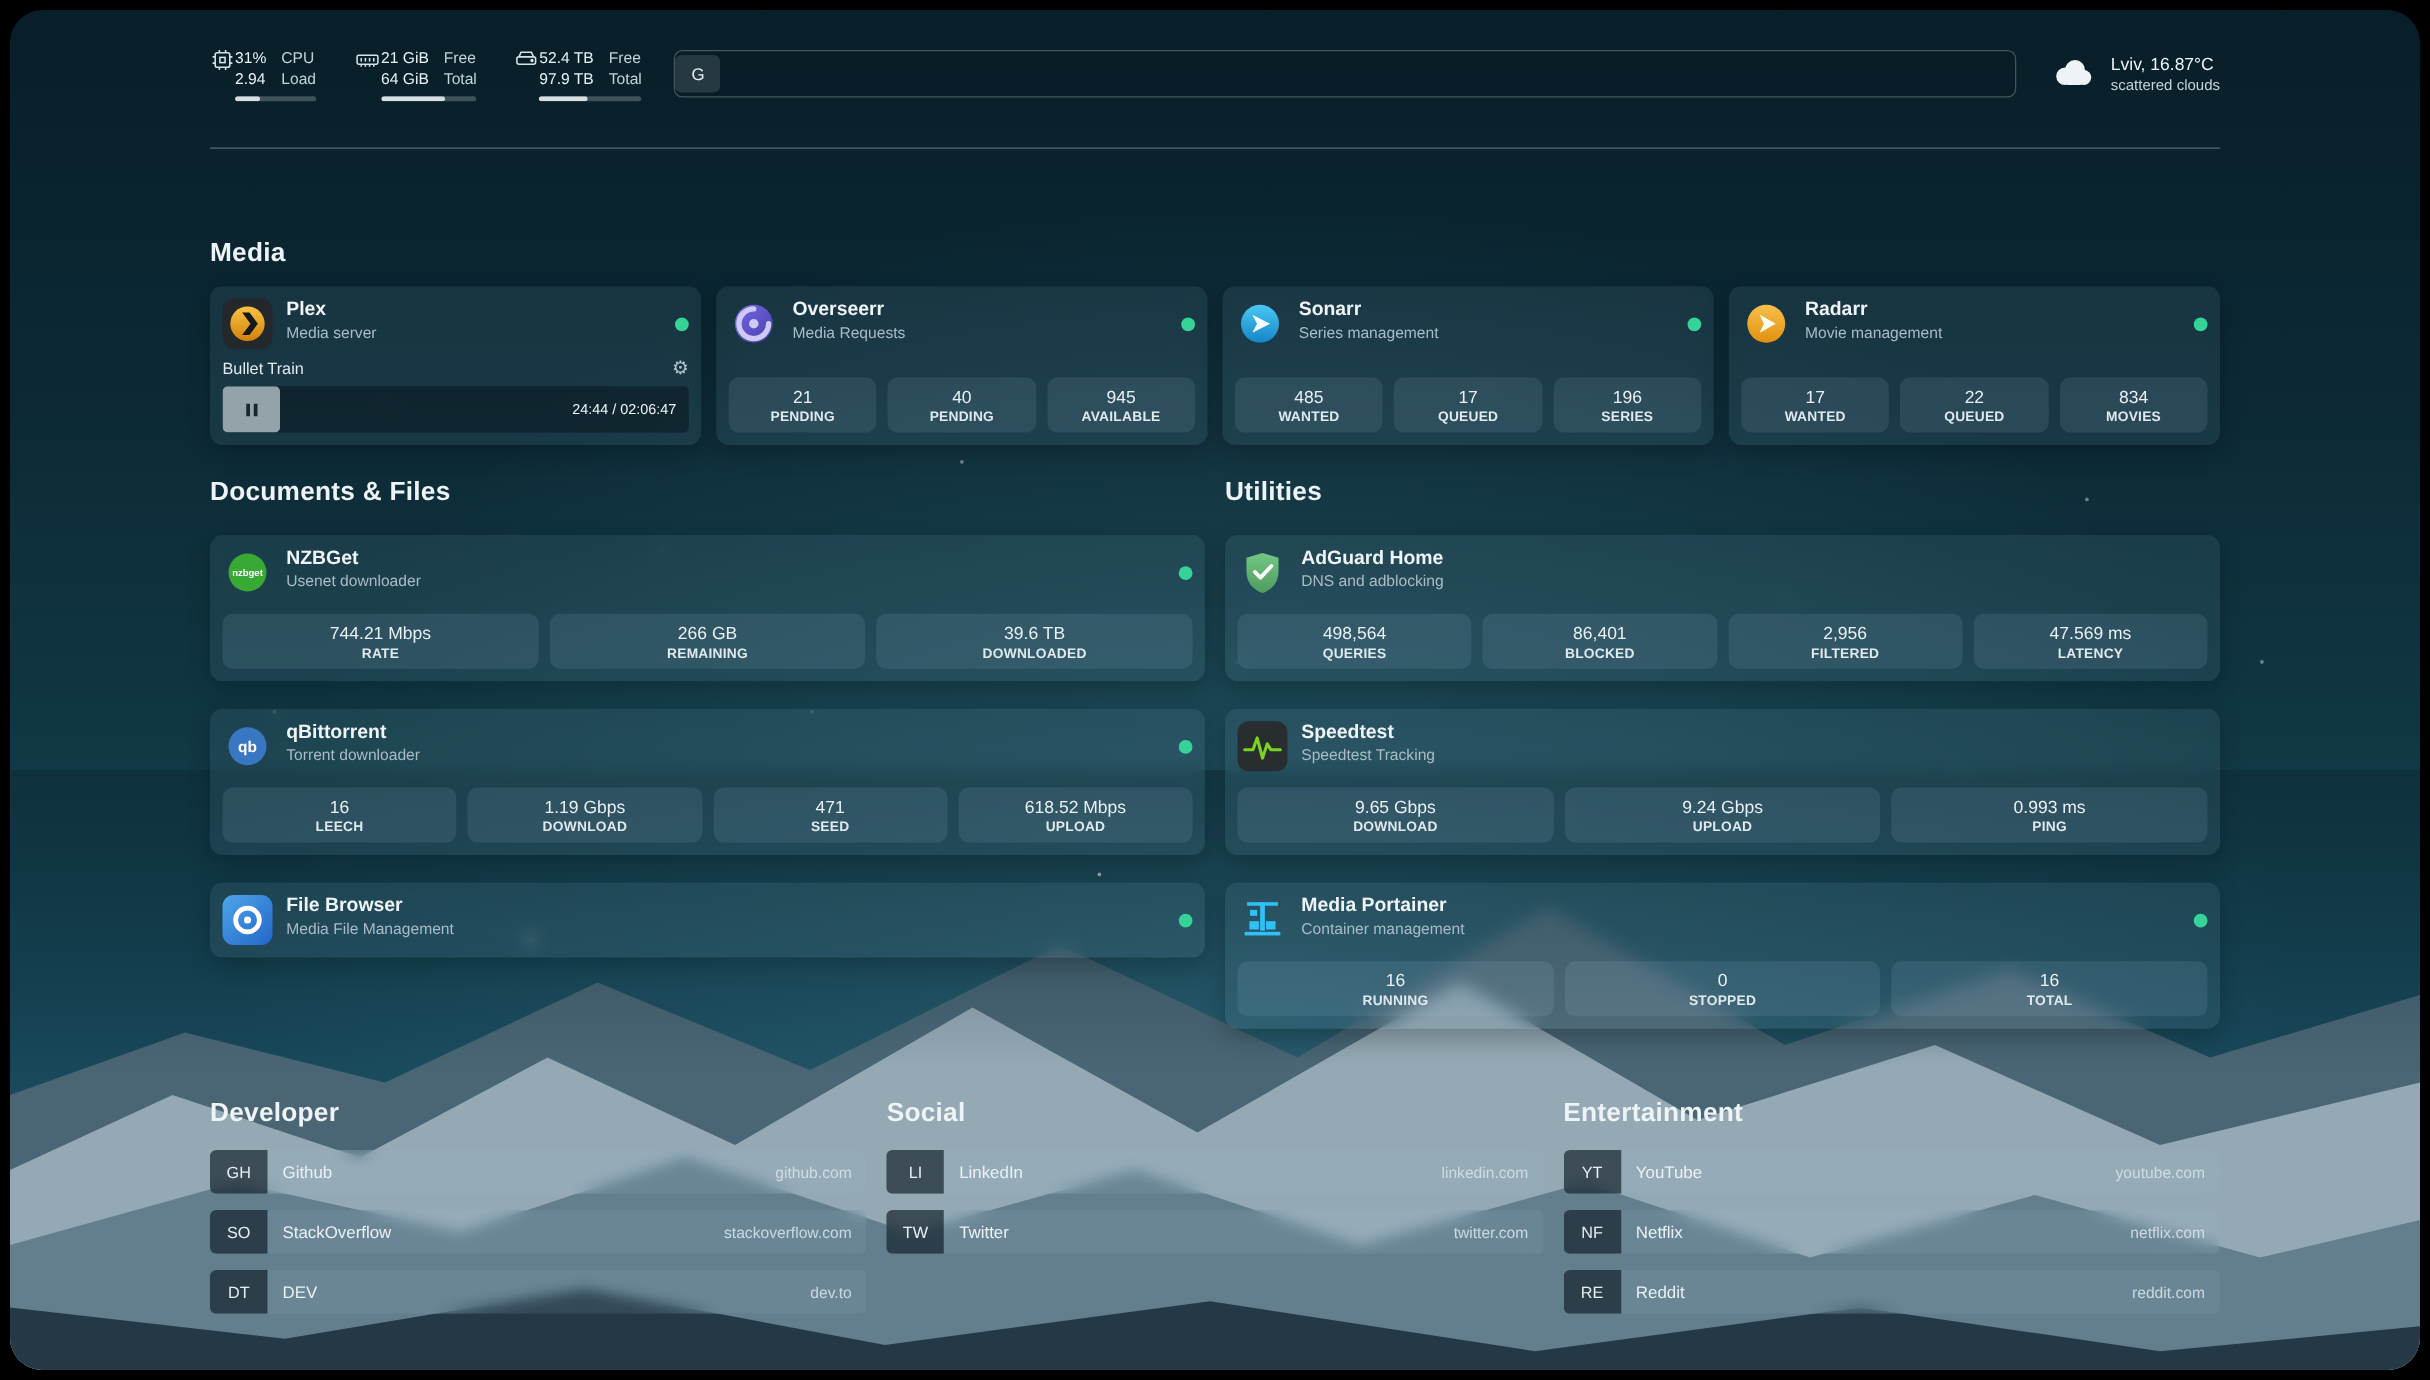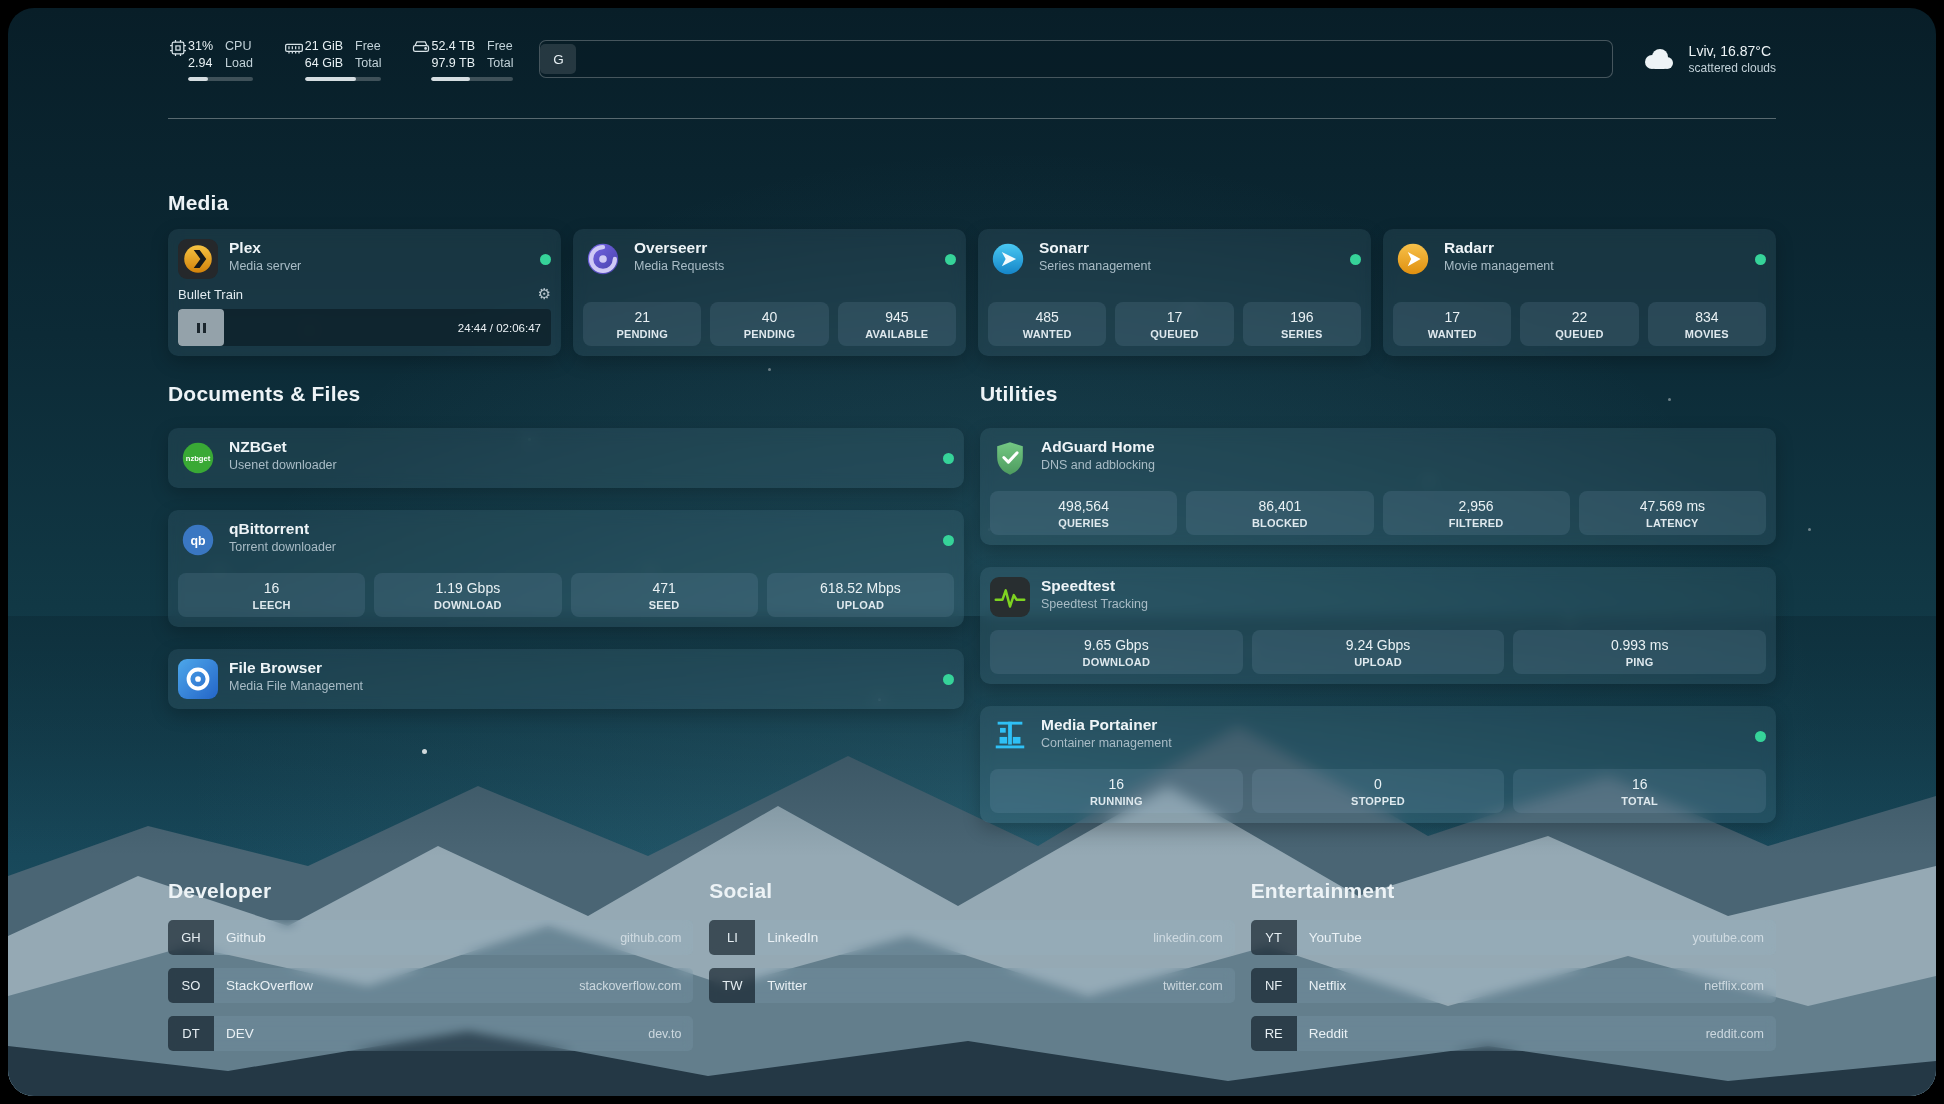--- a/index.html
+++ b/index.html
@@ -372,20 +372,34 @@
                   <circle cx="20" cy="20" r="16" fill="var(--nzbget-green)"></circle>
                   <text x="20" y="23" text-anchor="middle" font-size="8" font-weight="bold" fill="#fff" font-family="Liberation Sans, sans-serif">nzbget</text>
                 </svg>
             </span>
             <div>
               <div class="svc-title">NZBGet</div>
               <div class="svc-sub">Usenet downloader</div>
             </div>
             <span class="status-dot"></span>
           </div>
+          <div class="stats">
+            <div class="stat">
+                <div class="stat-val">744.21 Mbps</div>
+                <div class="stat-label">RATE</div>
+              </div>
+            <div class="stat">
+                <div class="stat-val">266 GB</div>
+                <div class="stat-label">REMAINING</div>
+              </div>
+            <div class="stat">
+                <div class="stat-val">39.6 TB</div>
+                <div class="stat-label">DOWNLOADED</div>
+              </div>
+          </div>
         </div>
 
         <div class="card">
           <div class="card-head">
             <span class="svc-icon">
               <svg width="38" height="38" viewBox="0 0 40 40">
                   <circle cx="20" cy="20" r="16" fill="var(--qbit-blue)"></circle>
                   <text x="20" y="25" text-anchor="middle" font-size="13" font-weight="bold" fill="#fff" font-family="Liberation Sans, sans-serif">qb</text>
                 </svg>
             </span>

